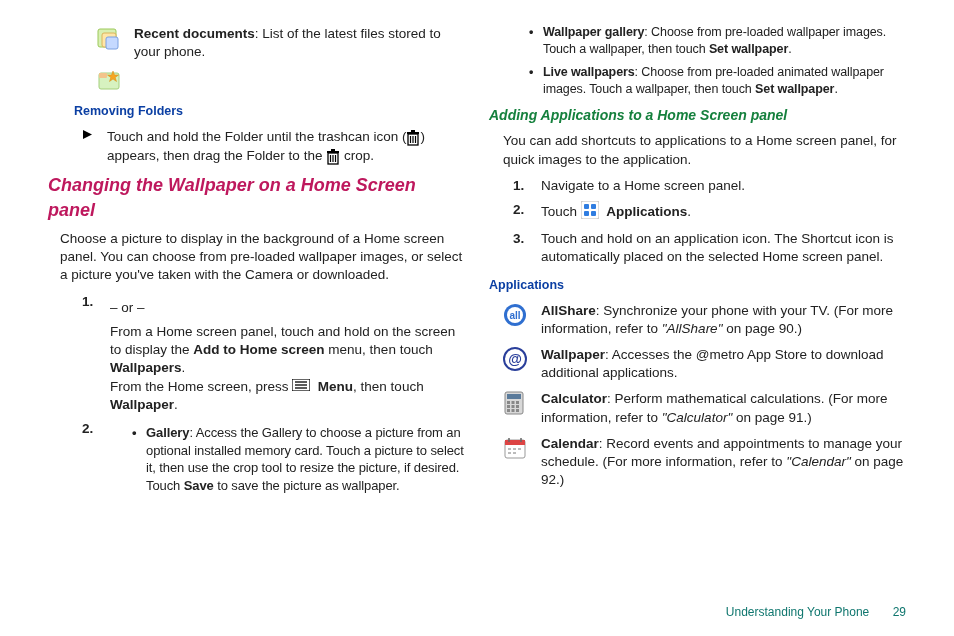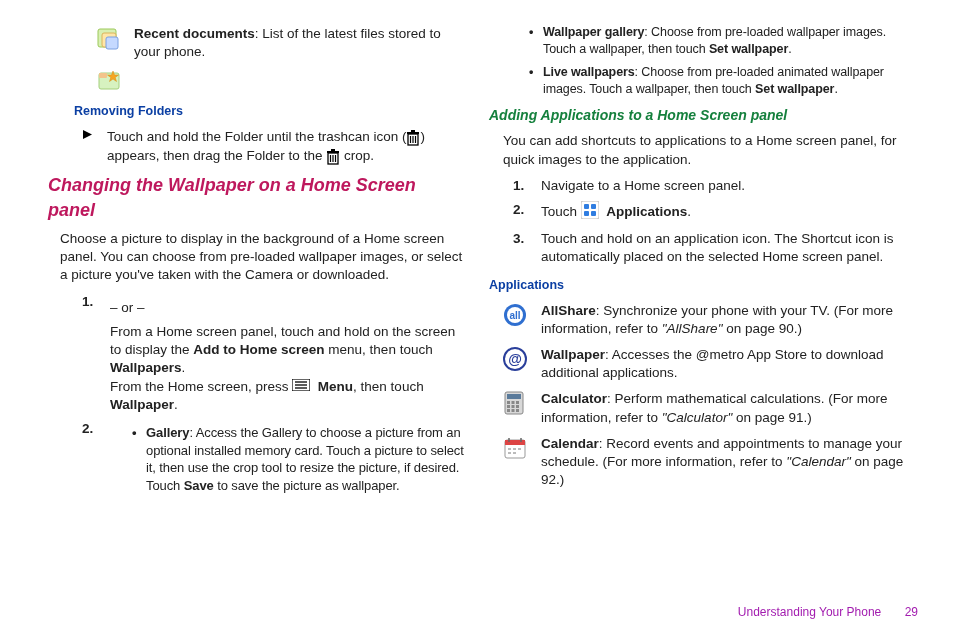--- a/index.html
+++ b/index.html
@@ -40,21 +40,21 @@
   .bold{font-weight:bold}
   .italic{font-style:italic}
   .step-arrow{margin:2px 0 8px 48px;display:flex;gap:14px}
   .step-arrow .arr{font-size:12px;color:#000}
   .step-arrow .body{flex:1 1 0}
   .inline-icon{display:inline-block;vertical-align:middle}
   .trash svg,.menu-svg,.apps-svg{vertical-align:middle}
   .app-item{display:flex;gap:12px;margin:6px 0 8px 14px}
   .app-item .icon{flex:0 0 26px;height:26px;display:flex;align-items:center;justify-content:flex-start}
   .app-item .txt{flex:1 1 0}
-  .footer{position:absolute;bottom:16px;right:36px;font-size:12px;color:#a21caf}
+  .footer{position:absolute;bottom:16px;right:48px;font-size:12px;color:#0f766e}
   .footer .pn{margin-left:20px}
   .cond{font-stretch:condensed;letter-spacing:-0.1px}
 </style>
 </head>
 <body>
 
 <div class="page">
 
   <div class="col">
 

